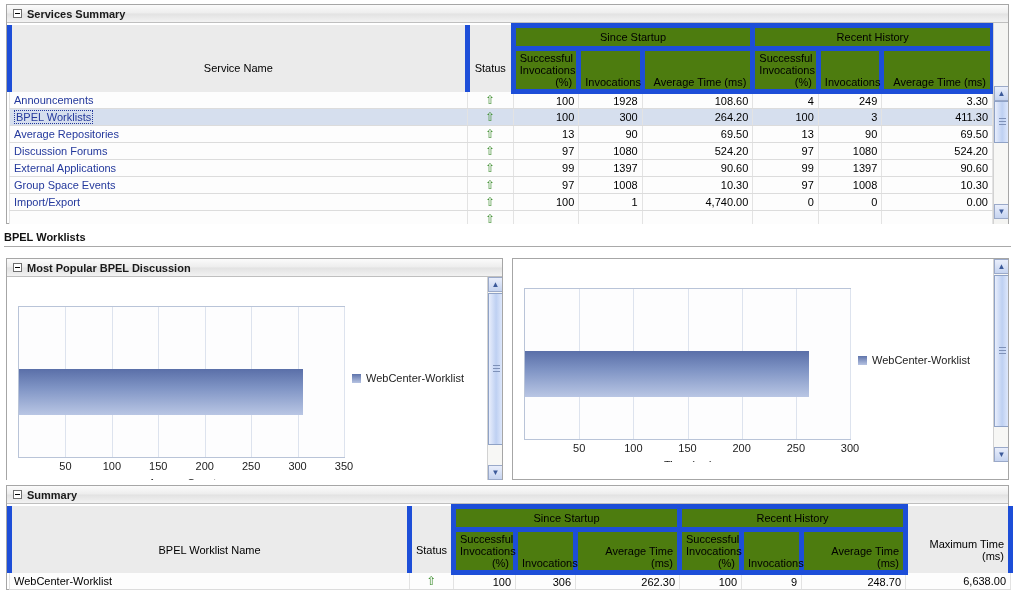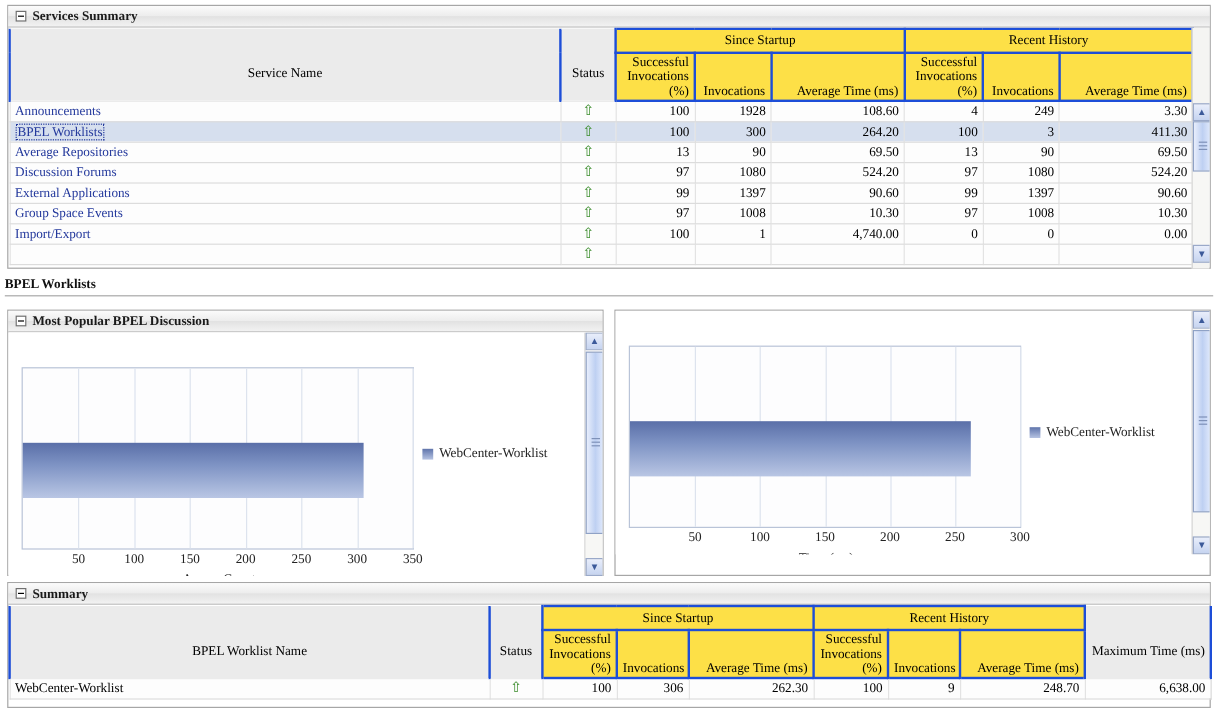--- a/index.html
+++ b/index.html
@@ -3,21 +3,21 @@
 <meta charset="utf-8">
 <style>
   html,body{margin:0;padding:0;}
   body{
     width:1015px;height:592px;overflow:hidden;
     background:#ffffff;
     font-family:"Liberation Sans","DejaVu Sans",sans-serif;
     font-size:11px;color:#000;
     -webkit-font-smoothing:none;
   }
-  .page{position:relative;width:1015px;height:522px;font-family:Liberation Serif, serif;}
+  .page{position:relative;width:1015px;height:522px;}
 
   
   .panel{border:1px solid #a6a6a6;background:#fff;box-sizing:border-box;}
   .panel-hdr{
     height:18px;line-height:18px;
     background:linear-gradient(to bottom,#fbfbfb 0%,#ededed 48%,#e2e2e2 52%,#f2f2f2 100%);
     border-bottom:1px solid #bfbfbf;
     padding-left:6px;font-weight:bold;font-size:11px;color:#1a1a1a;
     display:flex;align-items:center;gap:5px;box-sizing:border-box;
   }
@@ -25,21 +25,21 @@
     display:inline-block;width:9px;height:9px;border:1px solid #6f6f6f;
     background:#fff;position:relative;box-sizing:border-box;flex:0 0 auto;
   }
   .twisty:before{
     content:"";position:absolute;left:1px;right:1px;top:3px;height:1px;background:#000;
   }
 
   
   table.grid{border-collapse:collapse;table-layout:fixed;width:100%;font-size:11px;}
   table.grid th{
-    background:#fde047;border:2px solid #1d4ed8;
+    background:#4d7c0f;border:5px solid #1d4ed8;
     font-weight:normal;color:#000;padding:1px 4px;vertical-align:bottom;
     line-height:12px;
   }
   table.grid th.grp{text-align:center;vertical-align:middle;height:16px;}
   table.grid th.blank{background:#ebebeb;border-bottom:1px solid #ebebeb;border-top:1px solid #ebebeb;}
   table.grid th.r{text-align:right;}
   table.grid td{
     border-left:1px solid #e3e3e3;border-right:1px solid #e3e3e3;
     border-bottom:1px solid #dcdcdc;
     padding:1px 4px;height:17px;box-sizing:border-box;background:#fdfdfd;

